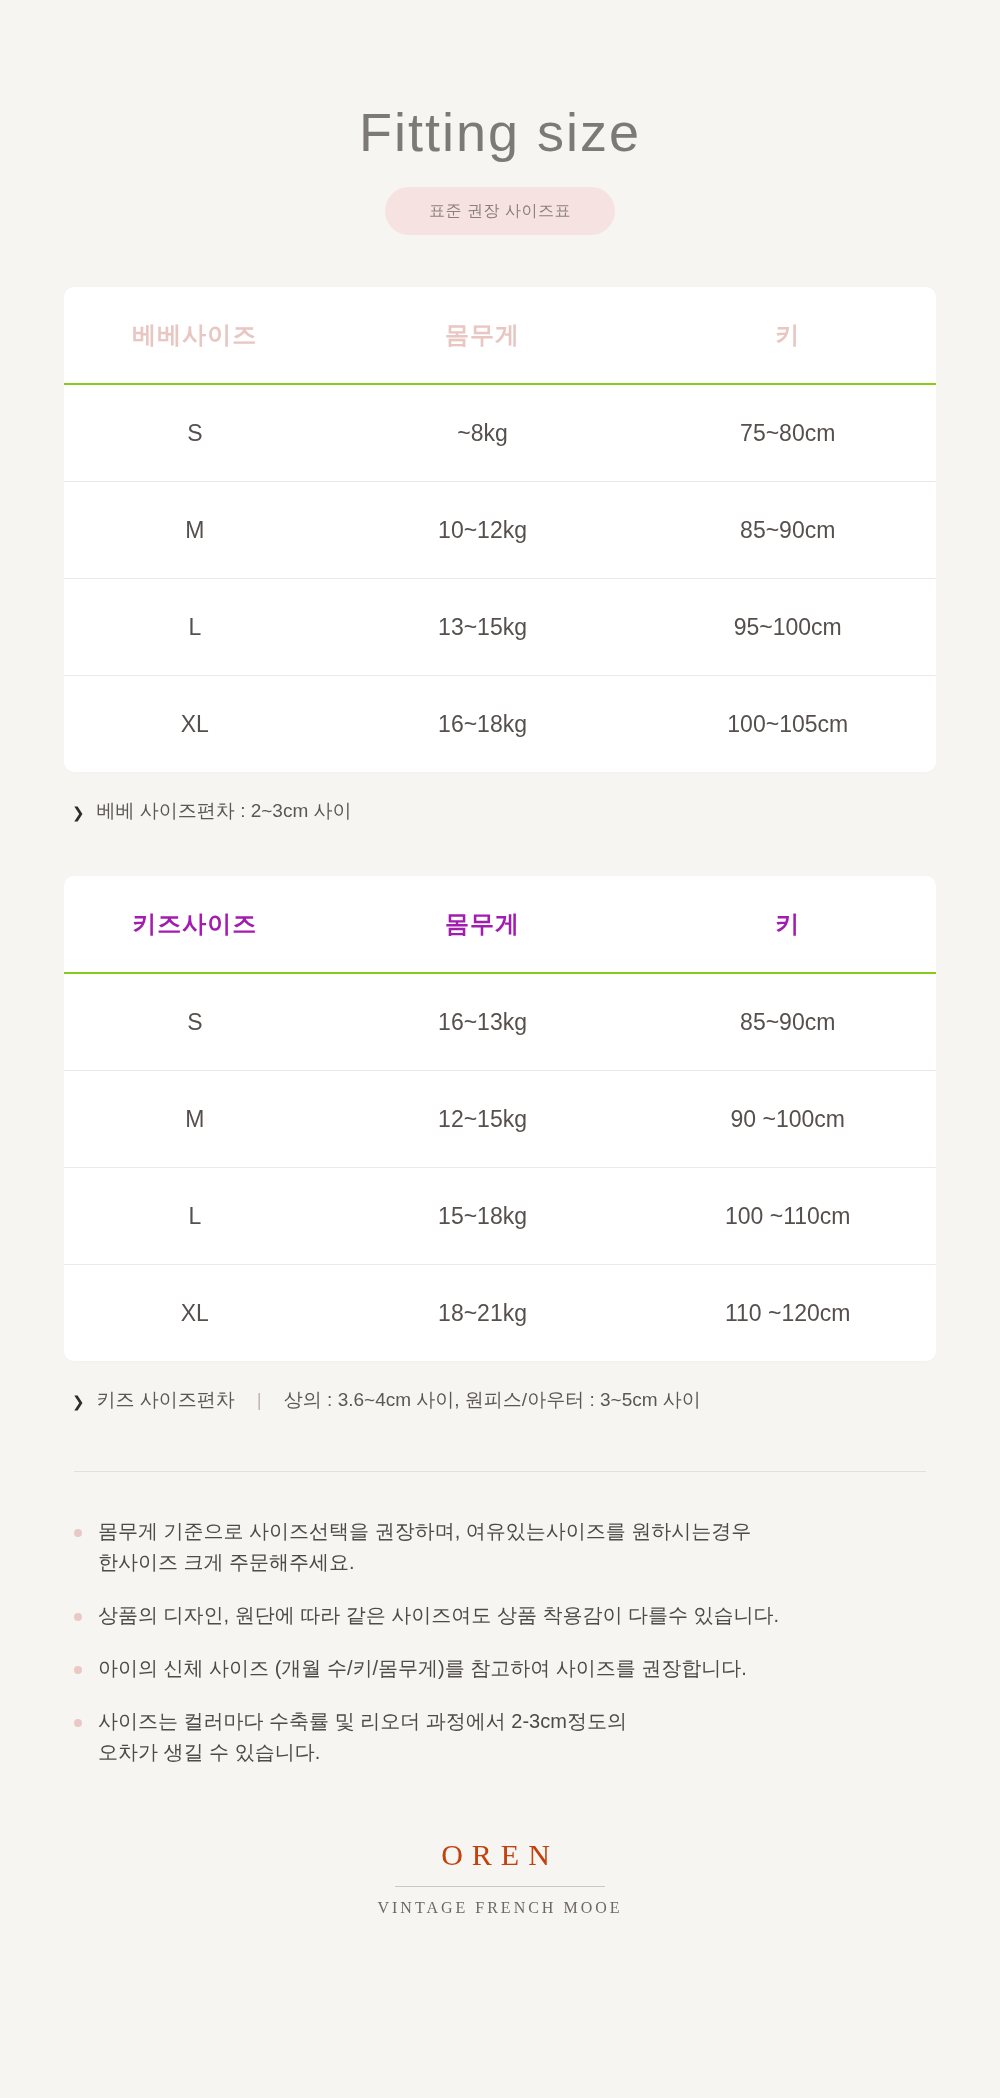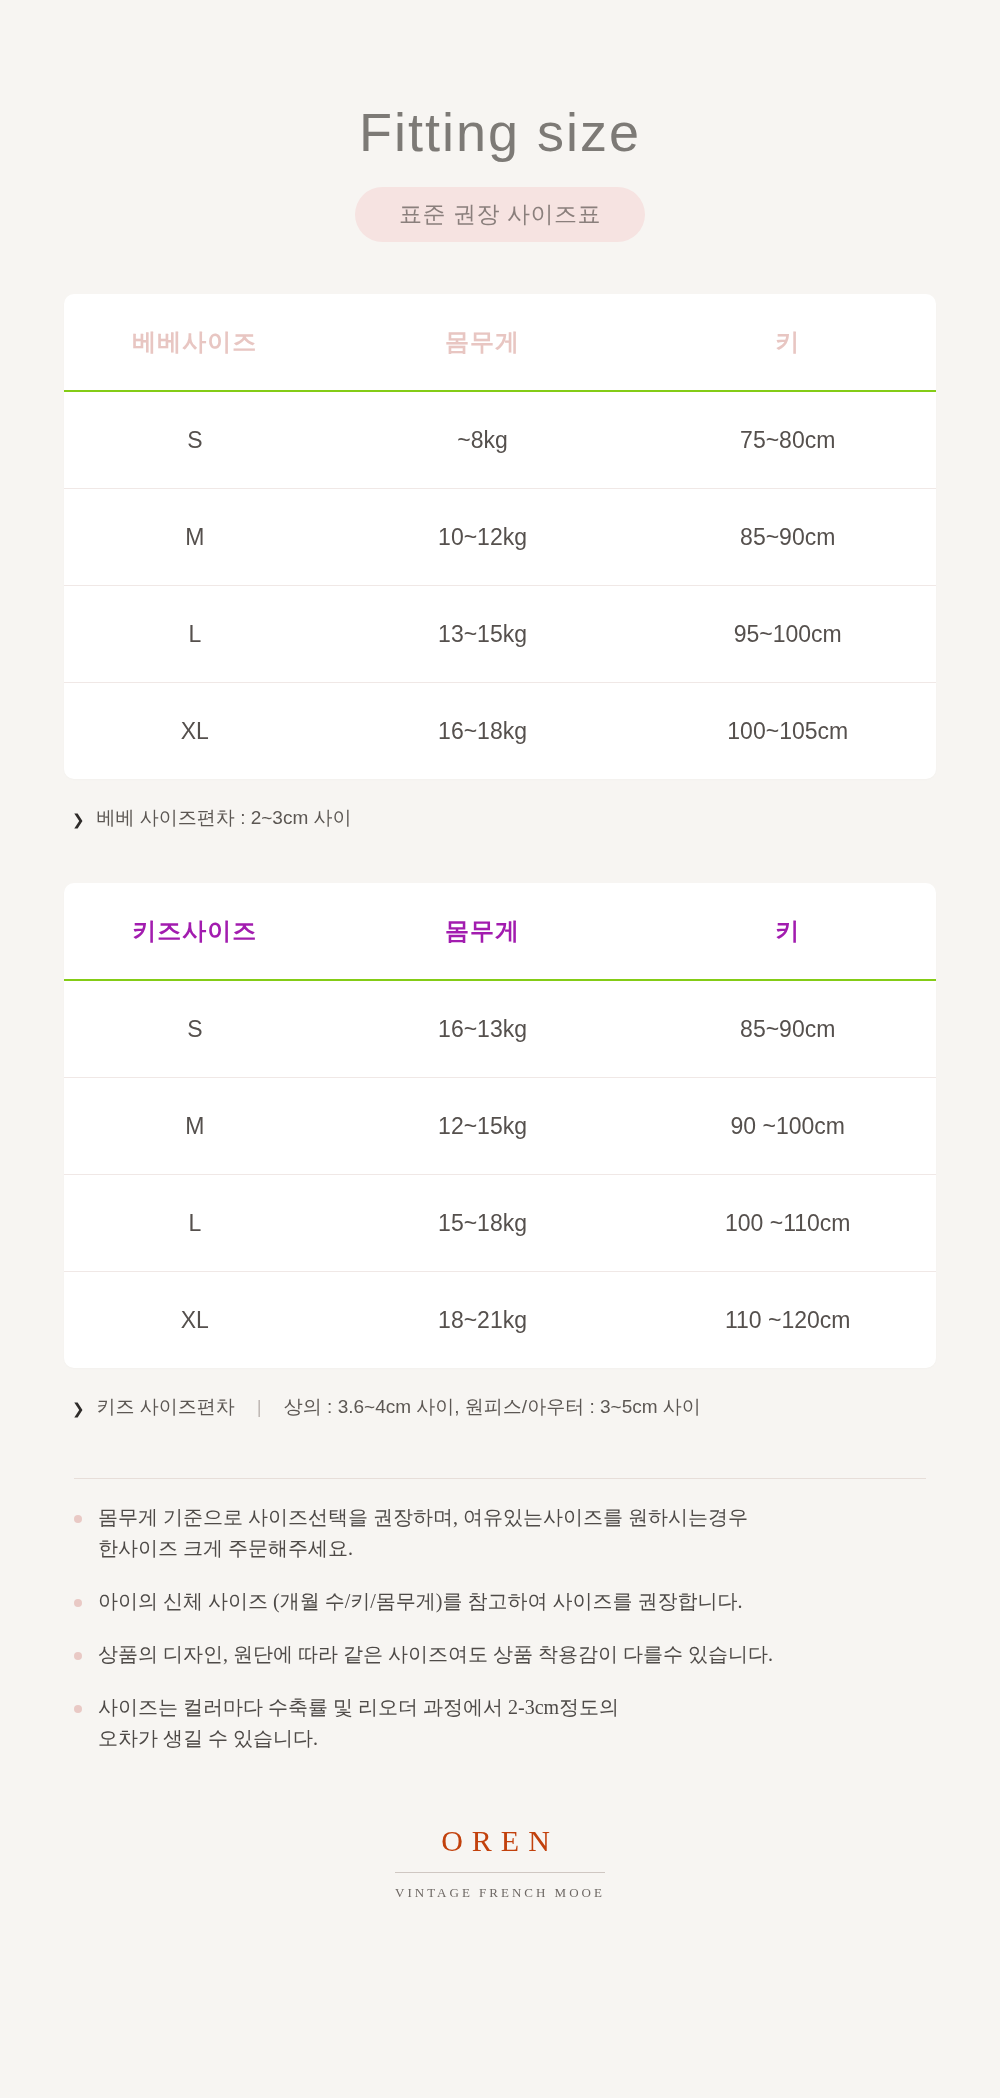--- a/index.html
+++ b/index.html
@@ -38,21 +38,21 @@
   }
   .badge-wrap {
     margin-top: 28px;
     display: flex;
     justify-content: center;
   }
   .badge {
     background: #f6e3e1;
     border-radius: 40px;
     padding: 16px 44px;
-    font-size: 23px;
+    font-size: 16px;
     color: #8a7f7c;
     letter-spacing: 0.5px;
     line-height: 1;
   }
 
   
   .table-card {
     background: #ffffff;
     border-radius: 10px;
     margin-top: 52px;
@@ -109,23 +109,22 @@
 
   
   .divider {
     height: 1px;
     background: #e7ded9;
     margin: 58px 10px 0 10px;
   }
 
   
   .bullets {
-    margin-top: 23px;
+    margin-top: 44px;
     padding-left: 10px;
-    font-family: Liberation Serif, serif;
   }
   .bullet {
     display: flex;
     align-items: flex-start;
     gap: 16px;
     margin-bottom: 22px;
   }
   .dot {
     width: 8px;
     height: 8px;
@@ -154,21 +153,21 @@
     color: #c2410c;
   }
   .logo-rule {
     width: 210px;
     height: 1px;
     background: #cfc7c2;
     margin: 14px auto 12px auto;
   }
   .logo-sub {
     font-family: "Liberation Serif", serif;
-    font-size: 13px;
+    font-size: 16px;
     letter-spacing: 3px;
     color: #6e6864;
   }
 </style>
 </head>
 <body>
 
 <div class="page">
 
   <div class="header">
@@ -261,25 +260,25 @@
   <div class="divider"></div>
 
   <div class="bullets">
     <div class="bullet">
       <span class="dot"></span>
       <span class="bullet-text">몸무게 기준으로 사이즈선택을 권장하며, 여유있는사이즈를 원하시는경우
 한사이즈 크게 주문해주세요.</span>
     </div>
     <div class="bullet">
       <span class="dot"></span>
+      <span class="bullet-text">상품의 디자인, 원단에 따라 같은 사이즈여도 상품 착용감이 다를수 있습니다.</span>
+    </div>
+    <div class="bullet">
+      <span class="dot"></span>
       <span class="bullet-text">아이의 신체 사이즈 (개월 수/키/몸무게)를 참고하여 사이즈를 권장합니다.</span>
-    </div>
-    <div class="bullet">
-      <span class="dot"></span>
-      <span class="bullet-text">상품의 디자인, 원단에 따라 같은 사이즈여도 상품 착용감이 다를수 있습니다.</span>
     </div>
     <div class="bullet">
       <span class="dot"></span>
       <span class="bullet-text">사이즈는 컬러마다 수축률 및 리오더 과정에서 2-3cm정도의
 오차가 생길 수 있습니다.</span>
     </div>
   </div>
 
   <div class="footer">
     <div class="logo">OREN</div>

